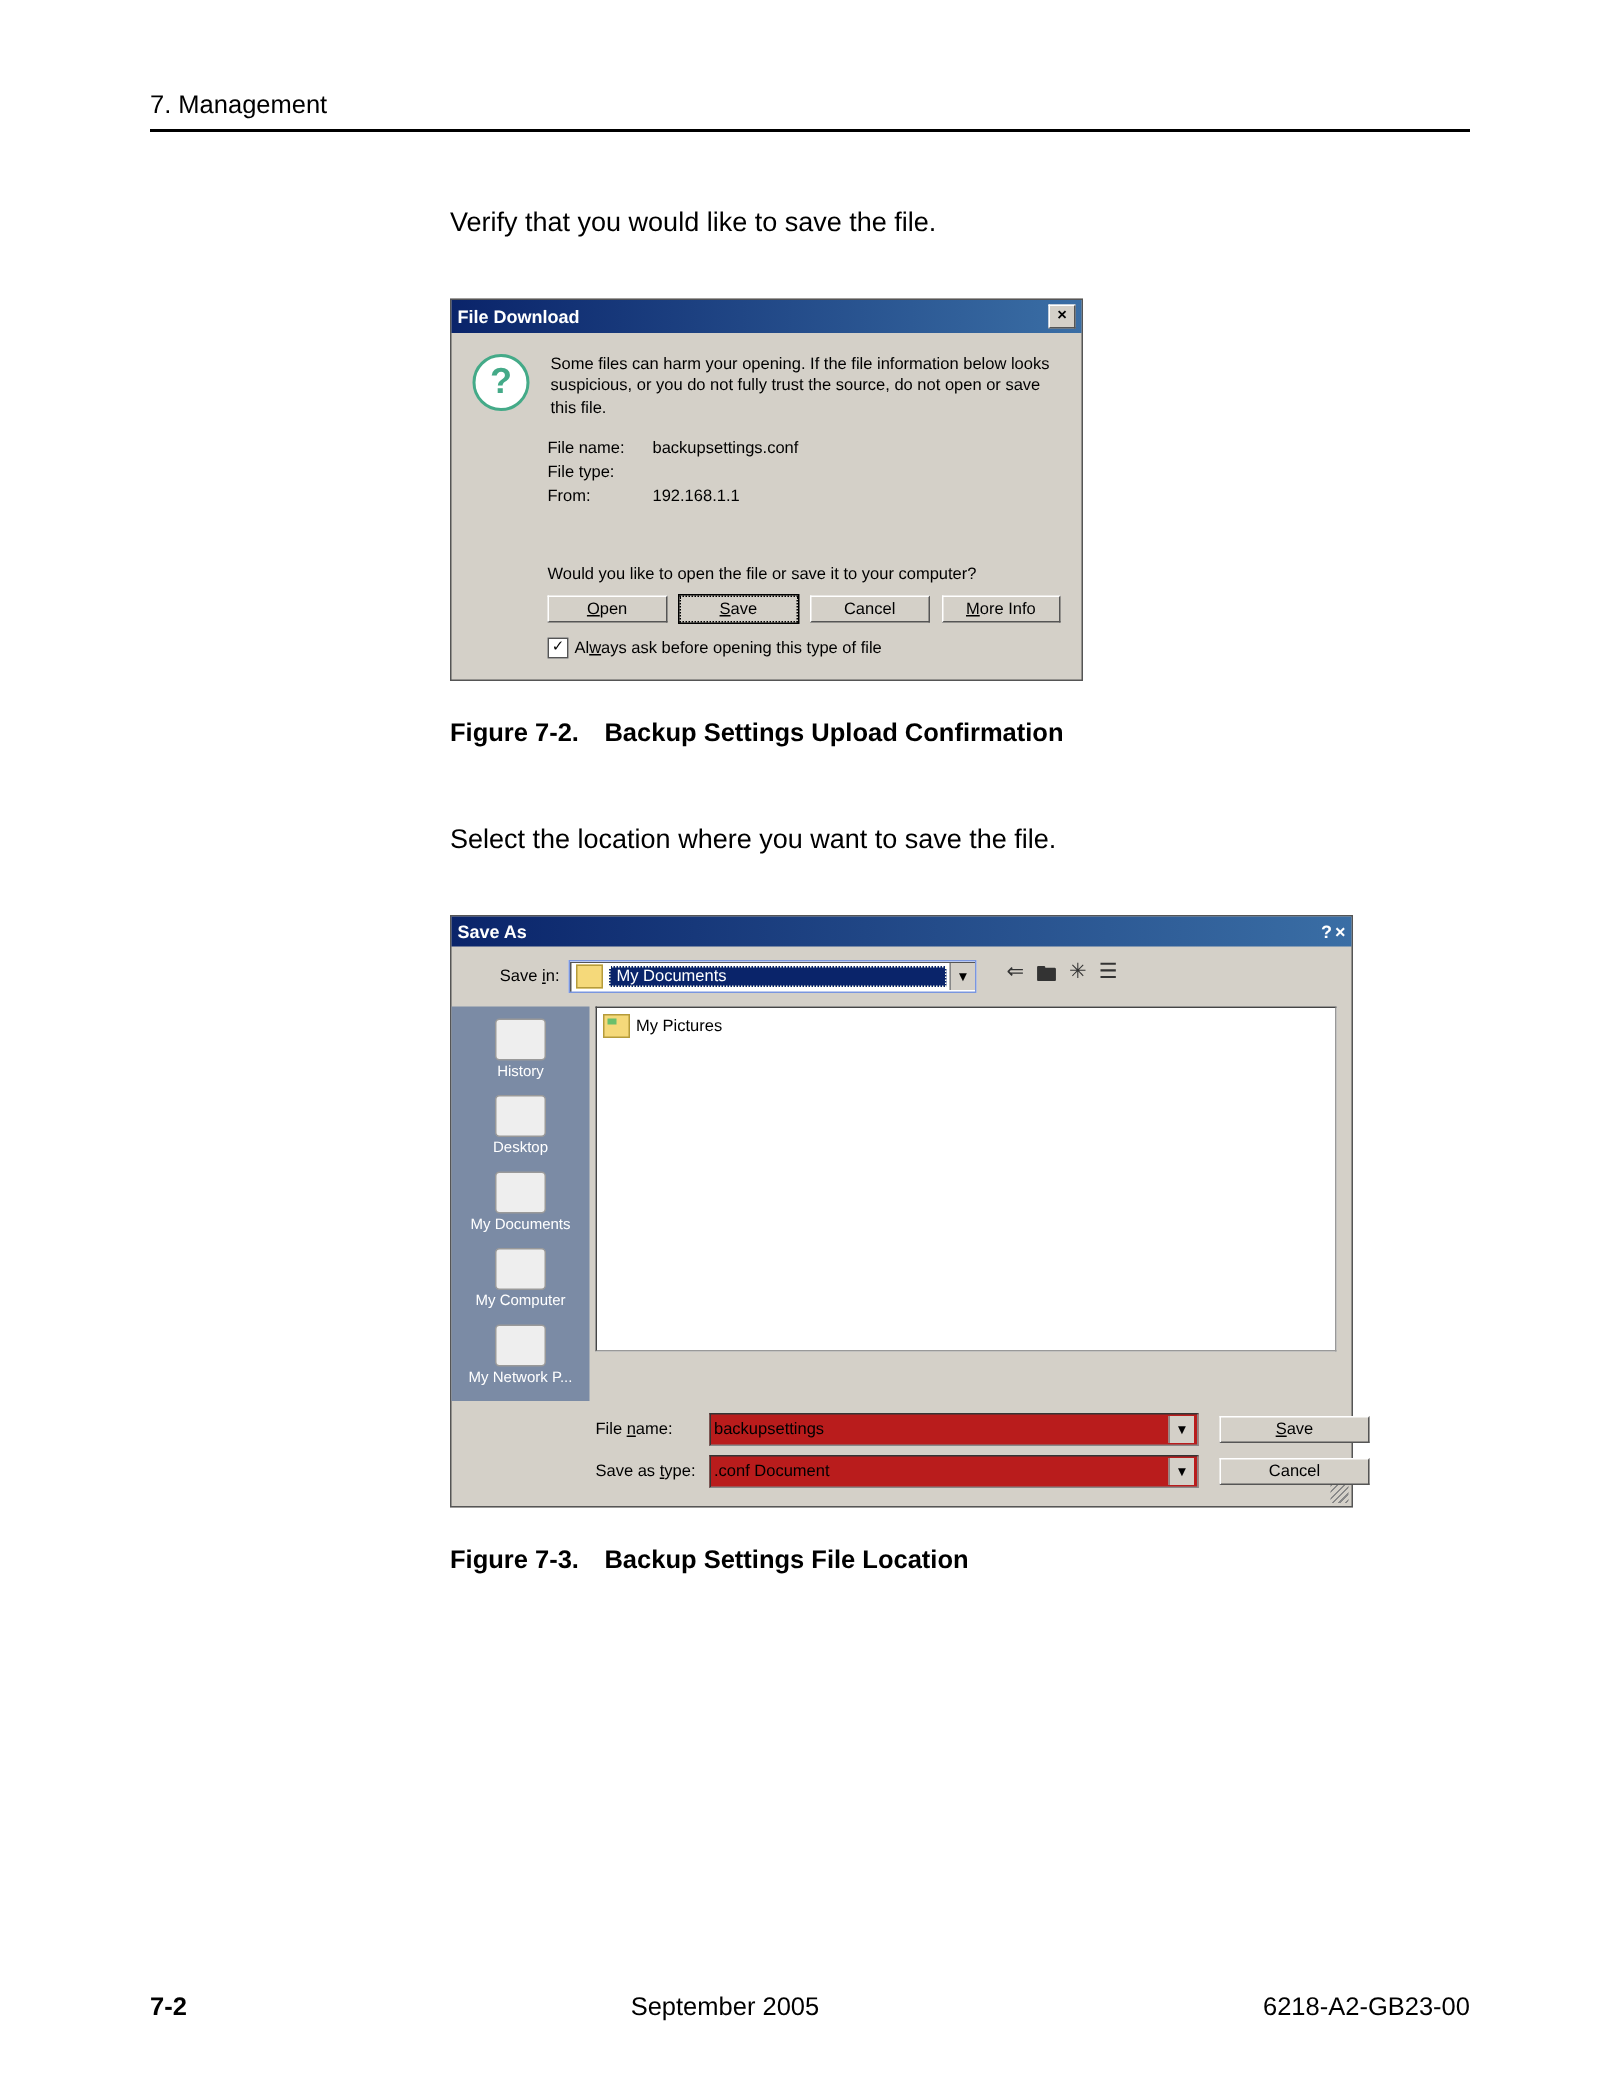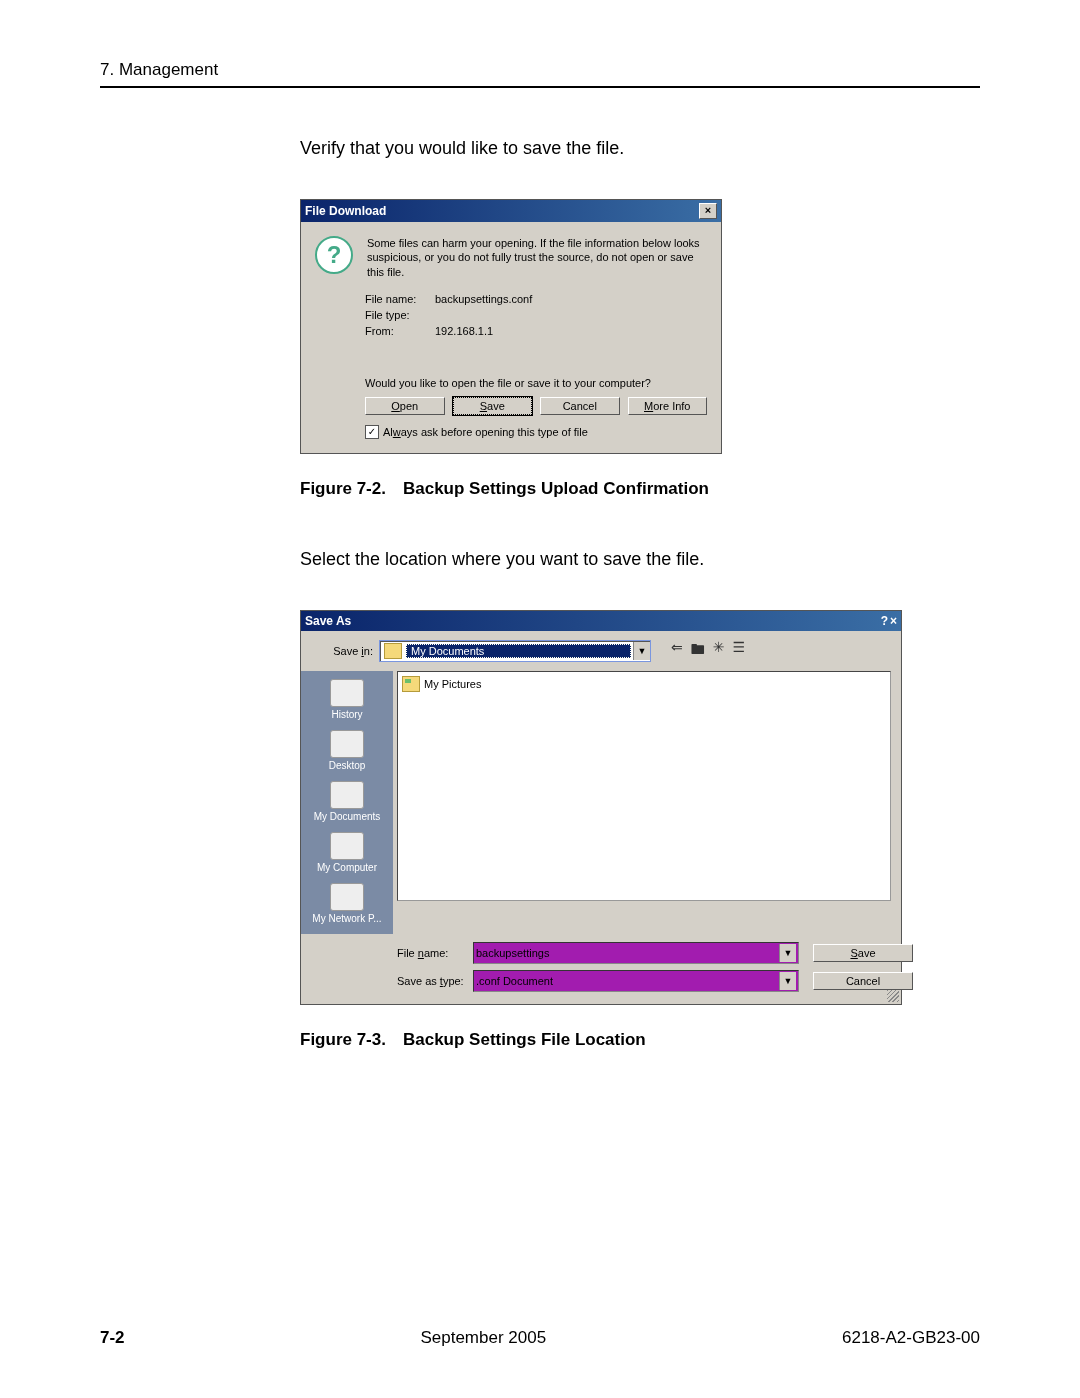--- a/index.html
+++ b/index.html
@@ -278,21 +278,21 @@
     display: grid;
     grid-template-columns: 92px 80px 1fr 92px;
     row-gap: 6px;
     padding: 8px 10px 12px 0;
     align-items: center;
     font-size: 11px;
   }
   .spacer {}
   .bl { text-align: left; padding-left: 4px;}
   .txtcombo {
-    background:#a21caf;
+    background:#b91c1c;
     border: 1px inset #888;
     height: 20px;
     display:flex; align-items:center;
     padding: 0 2px;
   }
   .txtcombo .dd {
     background:#d4d0c8;
     border-left:1px solid #888;
     width:16px; height:18px;
     text-align:center; font-size:9px; line-height:18px;

